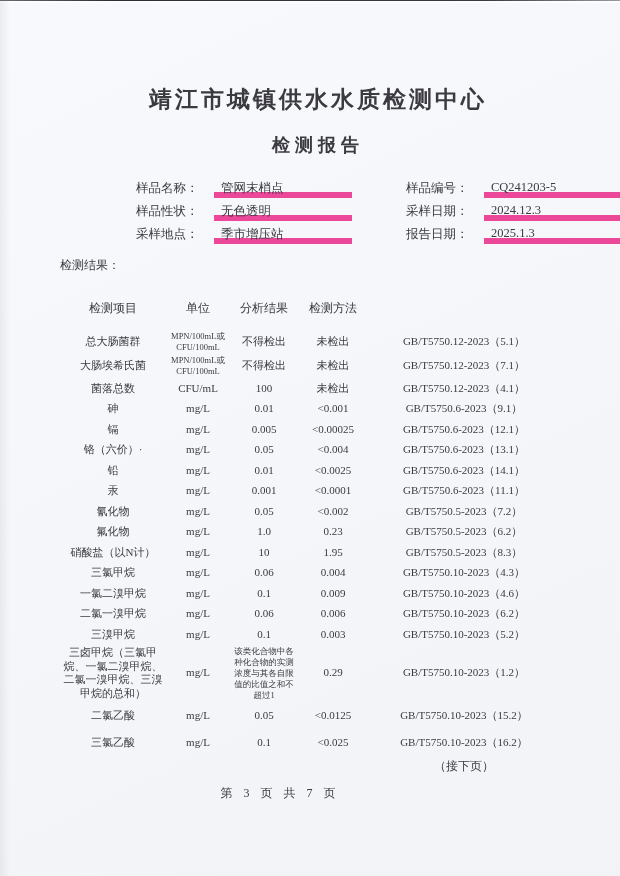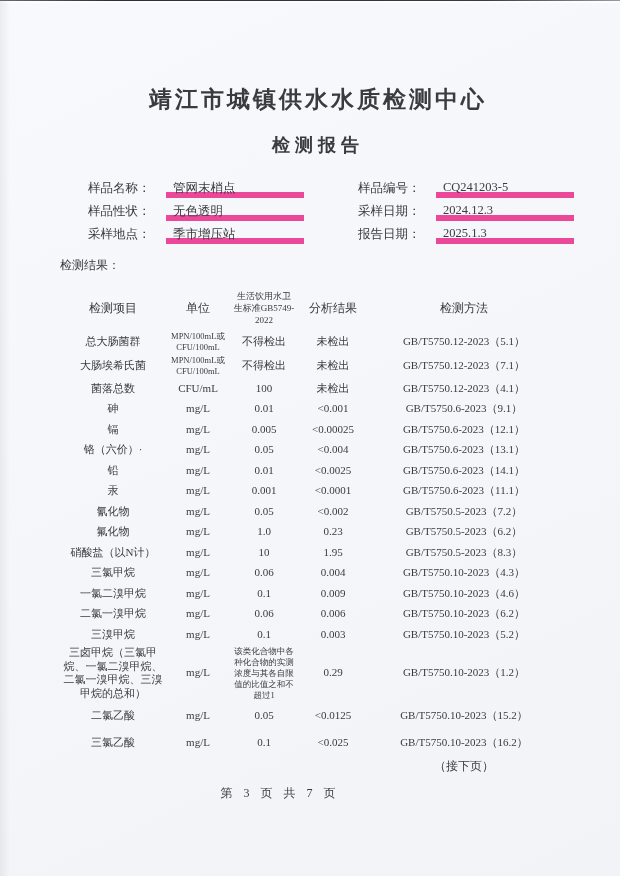--- a/index.html
+++ b/index.html
@@ -20,21 +20,21 @@
     background:linear-gradient(to right,rgba(60,60,70,0.07),rgba(0,0,0,0));
   }
   .center-name {
     position:absolute; top:84px; left:0; width:636px; text-align:center;
     font-size:23px; font-weight:700; letter-spacing:3px;
   }
   .report-title {
     position:absolute; top:133px; left:0; width:636px; text-align:center;
     font-size:18px; font-weight:700; letter-spacing:5px;
   }
-  .info-col { position:absolute; top:180px; }
+  .info-col { position:absolute; top:180px;margin-left:48px; }
   #info-left  { left:88px;  }
   #info-right { left:358px; }
   .info-item { display:flex; align-items:flex-start; height:23px; font-size:12.5px; }
   .info-label { width:78px; white-space:nowrap; }
   .info-value {
     width:138px; height:18px; padding-left:7px; white-space:nowrap;
     border-bottom:6px solid #ec4899;
   }
   .results-label { position:absolute; top:257px; left:60px; font-size:12px; }
 
@@ -108,21 +108,20 @@
     <span class="info-value">2025.1.3</span>
   </div>
 </div>
 
 <div class="results-label">检测结果：</div>
 
 <div class="results-table">
   <div class="header-row">
     <div class="hcell">检测项目</div>
     <div class="hcell">单位</div>
-    <div class="hcell small">生活饮用水卫生标准GB5749-2022</div>
     <div class="hcell">分析结果</div>
     <div class="hcell">检测方法</div>
   </div>
   <div>
   <div class="trow">
     <div class="tcell">总大肠菌群</div>
     <div class="tcell small">MPN/100mL或CFU/100mL</div>
     <div class="tcell">不得检出</div>
     <div class="tcell">未检出</div>
     <div class="tcell">GB/T5750.12-2023（5.1）</div>

